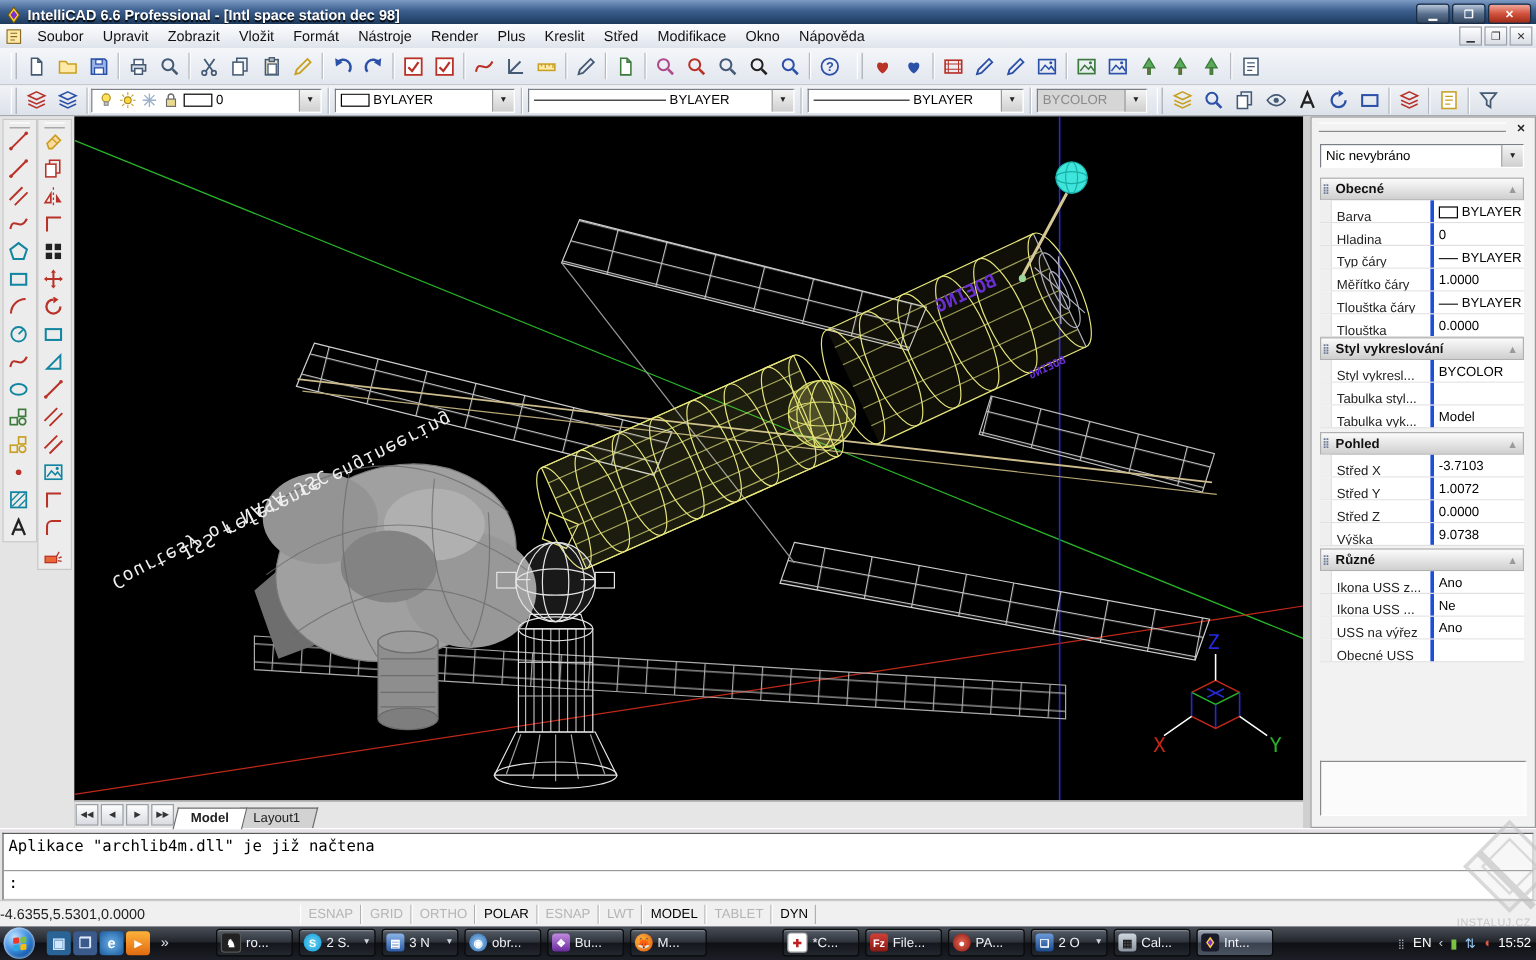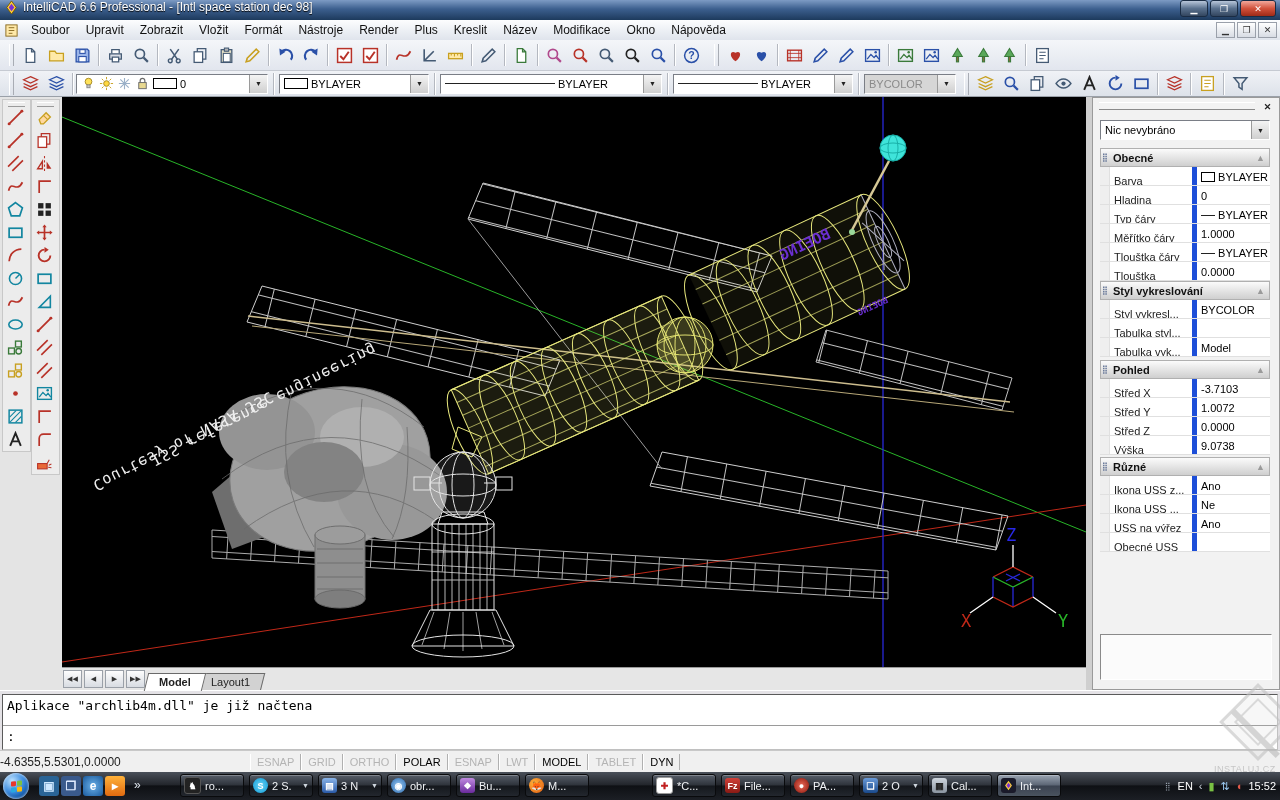--- a/index.html
+++ b/index.html
@@ -1,21 +1,21 @@
 <!DOCTYPE html>
 <html><head>
 <meta charset="utf-8">
 <style>
   html,body{margin:0;padding:0;width:1280px;height:800px;overflow:hidden;
     font-family:"Liberation Sans",sans-serif;background:#d8d8d8;-webkit-font-smoothing:antialiased}
   .abs{position:absolute}
   
   #titlebar{left:0;top:0;width:1280px;height:20px;
     background:linear-gradient(180deg,#7d9bc4 0%,#3c5f8e 45%,#1d3a5d 100%);
-    color:#fff;font-size:12px;font-weight:normal;display:flex;align-items:flex-start}
+    color:#fff;font-size:12px;font-weight:bold;display:flex;align-items:flex-end}
   #titlebar .ttl{margin-left:4px;text-shadow:0 1px 1px #000}
   .winbtn{width:26px;height:15px;border-radius:3px;margin-left:2px;display:flex;align-items:center;justify-content:center;
     color:#fff;font-size:9px;border:1px solid #1a2c44;background:linear-gradient(180deg,#b8c6da,#5a718e 50%,#33465f)}
   .winbtn.close{background:linear-gradient(180deg,#f2a89b,#d2523c 50%,#9e2a17);width:34px}
   
   #menubar{left:0;top:20px;width:1280px;height:20px;background:linear-gradient(180deg,#fcfdfe,#dfe4ec);
     border-bottom:1px solid #b8bcc4;display:flex;align-items:center;font-size:12px;color:#111}
   .mitem{padding:0 8px;cursor:default}
   .mdibtn{width:17px;height:14px;border:1px solid #9aa0aa;background:linear-gradient(#fff,#d8dce4);
     font-size:9px;display:flex;align-items:center;justify-content:center;color:#333;margin-left:2px}
@@ -62,21 +62,21 @@
   #pclose{position:absolute;right:4px;top:2px;width:15px;height:13px;font-size:9px;font-weight:bold;color:#222;
     display:flex;align-items:center;justify-content:center}
   #pcombo{position:absolute;left:7px;top:22px;width:170px}
   .sect{position:absolute;left:7px;width:170px}
   .shead{height:19px;background:linear-gradient(180deg,#fbfbfb,#cfcfcf);border:1px solid #b0b0b0;
     display:flex;align-items:center;font-weight:bold;color:#111;box-sizing:border-box}
   .shead .gripdots{width:10px;color:#6a7a9a;font-size:8px;line-height:5px;margin:0 1px}
   .shead .chev{margin-left:auto;margin-right:4px;color:#9a9a9a;font-size:9px}
   .prow{height:18px;display:flex;border-bottom:1px solid #e0e0e0;background:#fff}
   .prow .lpad{width:9px;background:#efefef;border-right:1px solid #e0e0e0}
-  .plabel{width:76px;padding:8px 2px 0 4px;color:#222;border-right:5px solid #1d4ed8;
+  .plabel{width:76px;padding:8px 2px 0 4px;color:#222;border-right:3px solid #1d4ed8;
     overflow:hidden;white-space:nowrap}
   .pval{flex:1;padding:2px 2px 0 4px;color:#000;display:flex;align-items:center;gap:3px;overflow:hidden;white-space:nowrap}
   .pval .ln{width:48px}
   #pdesc{position:absolute;left:7px;top:536px;width:170px;height:44px;background:#fbfbfb;
     border:1px solid;border-color:#8a8a8a #fff #fff #8a8a8a}
   
   #cmd{left:0;top:690px;width:1280px;height:60px;background:#e4e2e6;border-top:1px solid #fff}
   #cmdbox{position:absolute;left:2px;top:3px;width:1274px;height:54px;background:#fff;
     border:1px solid;border-color:#5a5a5a #c0c0c0 #c0c0c0 #5a5a5a;
     font-family:"DejaVu Sans Mono",monospace;font-size:13px;color:#000}
@@ -337,21 +337,21 @@
     </svg>
   <span class="mitem">Soubor</span>
   <span class="mitem">Upravit</span>
   <span class="mitem">Zobrazit</span>
   <span class="mitem">Vložit</span>
   <span class="mitem">Formát</span>
   <span class="mitem">Nástroje</span>
   <span class="mitem">Render</span>
   <span class="mitem">Plus</span>
   <span class="mitem">Kreslit</span>
-  <span class="mitem">Název</span>
+  <span class="mitem">Střed</span>
   <span class="mitem">Modifikace</span>
   <span class="mitem">Okno</span>
   <span class="mitem">Nápověda</span>
   <div style="margin-left:auto;margin-right:3px;display:flex">
     <div class="mdibtn">▁</div>
     <div class="mdibtn">❐</div>
     <div class="mdibtn">✕</div>
   </div>
 </div>
 

